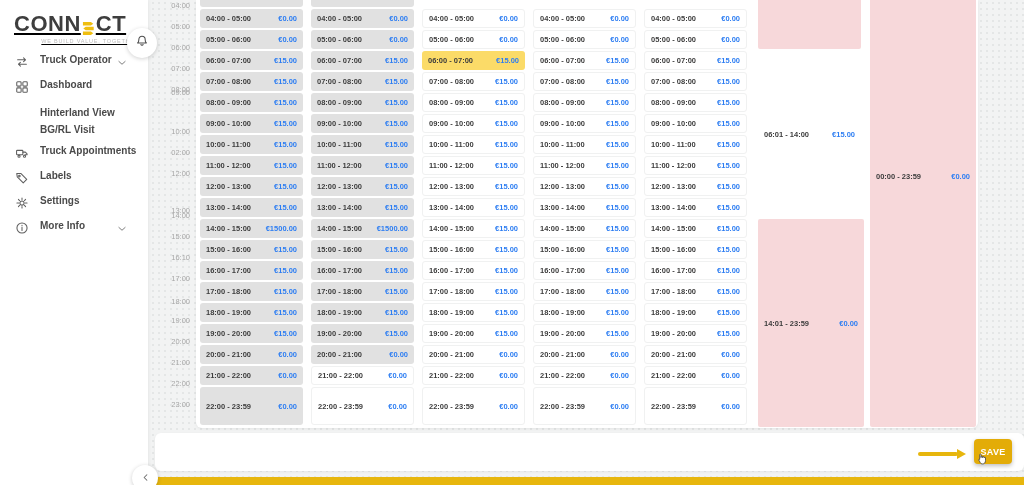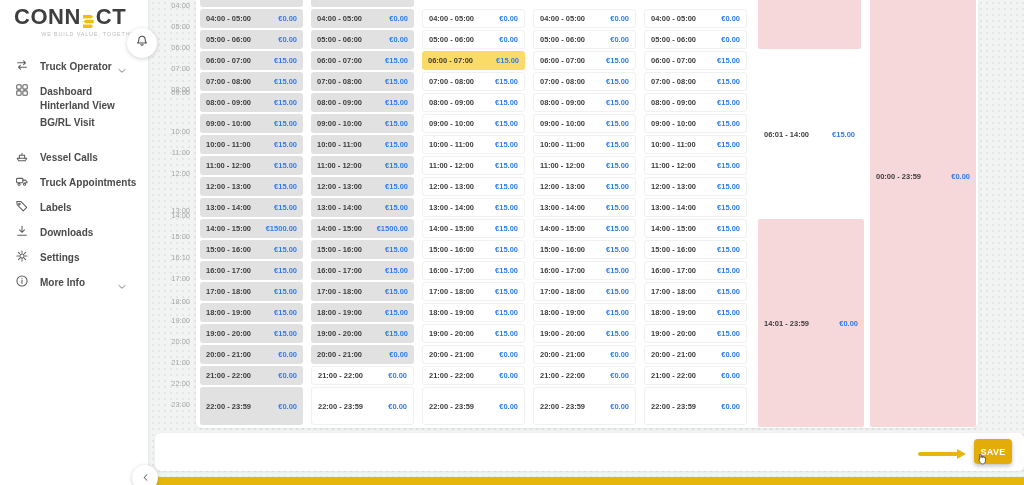--- a/index.html
+++ b/index.html
@@ -5,26 +5,26 @@
   * { margin:0; padding:0; box-sizing:border-box; }
   html,body { width:1024px; height:485px; overflow:hidden;
     font-family:"Liberation Sans", sans-serif; }
   body { background-color:#f2f3f3;
     background-image: radial-gradient(#e4e6e6 0.8px, transparent 0.8px);
     background-size:6px 6px; position:relative; }
 
   
   .sidebar { position:absolute; left:0; top:0; width:148px; height:485px;
     background:#fff; box-shadow:1px 0 3px rgba(0,0,0,.05); z-index:5; }
-  .logo-wrap { padding:4px 0 0 14px; }
+  .logo-wrap { padding:11px 0 0 14px;text-decoration:underline; }
   .logo-line { font-size:22px; font-weight:bold; color:#3e3e3e; letter-spacing:.5px; display:flex; align-items:center; }
   .logo-e { display:inline-block; width:13px; height:16px; margin:0 1px; }
   .logo-tagline { font-size:5.5px; letter-spacing:.8px; color:#bdbcbc; text-align:right; padding-right:6px; margin-top:1px; }
   .nav { margin-top:10px; }
-  .nav-item { display:flex; align-items:flex-end; height:25px; padding:0 21px 0 14px; cursor:pointer; }
+  .nav-item { display:flex; align-items:flex-start; height:25px; padding:0 21px 0 14px; cursor:pointer; }
   .nav-item .ic { width:15px; height:15px; flex:0 0 15px; margin-right:11px; display:flex; align-items:center; justify-content:center; }
   .nav-item .ic svg { width:14px; height:14px; stroke:#5f5f5f; fill:none; stroke-width:1.2; stroke-linecap:round; stroke-linejoin:round; }
   .nav-label { font-size:10px; font-weight:bold; color:#4a4a4a; flex:1; white-space:nowrap; }
   .nav-chev { width:10px; height:10px; }
   .nav-chev svg { width:10px; height:10px; stroke:#6a6a6a; fill:none; stroke-width:1.4; stroke-linecap:round; stroke-linejoin:round; }
   .nav-children { margin-bottom:7px; }
   .nav-sub { display:flex; align-items:center; height:17px; padding-left:40px; font-size:10px; font-weight:bold; color:#4a4a4a; cursor:pointer; white-space:nowrap; }
 
   .bell-btn { position:absolute; left:127px; top:28px; width:30px; height:30px; border-radius:50%;
     background:#fff; box-shadow:0 1px 4px rgba(0,0,0,.18); z-index:9;
@@ -113,53 +113,36 @@
         </span>
         <span class="nav-label">Dashboard</span>
       </div>
       <div class="nav-children">
         <div class="nav-sub">Hinterland View</div>
         <div class="nav-sub">BG/RL Visit</div>
       </div>
       <div class="nav-item">
         <span class="ic">
           <svg viewBox="0 0 16 16">
-            <path d="M2.5 10.5h11l-1.8 3H4.3z"></path>
-            <path d="M5 10.5V7.2h6v3.3M8 7.2V5"></path>
-          </svg>
-        </span>
-        <span class="nav-label">Vessel Calls</span>
-      </div>
-      <div class="nav-item">
-        <span class="ic">
-          <svg viewBox="0 0 16 16">
             <rect x="1.8" y="5" width="7.2" height="5" rx=".8"></rect>
             <path d="M9 7h2.8l2 2v1h-2"></path>
             <circle cx="4.6" cy="11.6" r="1.2"></circle>
             <circle cx="10.9" cy="11.6" r="1.2"></circle>
           </svg>
         </span>
         <span class="nav-label">Truck Appointments</span>
       </div>
       <div class="nav-item">
         <span class="ic">
           <svg viewBox="0 0 16 16">
             <path d="M2 2.8h4.6l6.8 6.8-4 4-6.8-6.8z"></path>
             <circle cx="5" cy="5.8" r=".9"></circle>
           </svg>
         </span>
         <span class="nav-label">Labels</span>
-      </div>
-      <div class="nav-item">
-        <span class="ic">
-          <svg viewBox="0 0 16 16">
-            <path d="M8 2.5v7m0 0 2.8-2.8M8 9.5 5.2 6.7M3 12.8h10"></path>
-          </svg>
-        </span>
-        <span class="nav-label">Downloads</span>
       </div>
       <div class="nav-item">
         <span class="ic">
           <svg viewBox="0 0 16 16">
             <circle cx="8" cy="8" r="2.4"></circle>
             <path d="M8 2.2v1.9M8 11.9v1.9M2.2 8h1.9M11.9 8h1.9M3.9 3.9l1.3 1.3M10.8 10.8l1.3 1.3M12.1 3.9l-1.3 1.3M5.2 10.8l-1.3 1.3"></path>
           </svg>
         </span>
         <span class="nav-label">Settings</span>
       </div>
@@ -192,21 +175,21 @@
 </div>
 
 <div class="time-axis">
     <div class="axis-label" style="top: 1px;">04:00</div>
     <div class="axis-label" style="top: 22px;">05:00</div>
     <div class="axis-label" style="top: 43px;">06:00</div>
     <div class="axis-label" style="top: 64px;">07:00</div>
     <div class="axis-label" style="top: 85px;">08:00</div>
     <div class="axis-label" style="top: 88px;">09:00</div>
     <div class="axis-label" style="top: 127px;">10:00</div>
-    <div class="axis-label" style="top: 148px;">11:00</div>
+    <div class="axis-label" style="top: 148px;">02:00</div>
     <div class="axis-label" style="top: 169px;">12:00</div>
     <div class="axis-label" style="top: 206px; text-align: right;">13:00</div>
     <div class="axis-label" style="top: 211px;">14:00</div>
     <div class="axis-label" style="top: 232px;">15:00</div>
     <div class="axis-label" style="top: 253px;">16:10</div>
     <div class="axis-label" style="top: 274px;">17:00</div>
     <div class="axis-label" style="top: 297px;">18:00</div>
     <div class="axis-label" style="top: 316px;">19:00</div>
     <div class="axis-label" style="top: 337px;">20:00</div>
     <div class="axis-label" style="top: 358px;">21:00</div>

